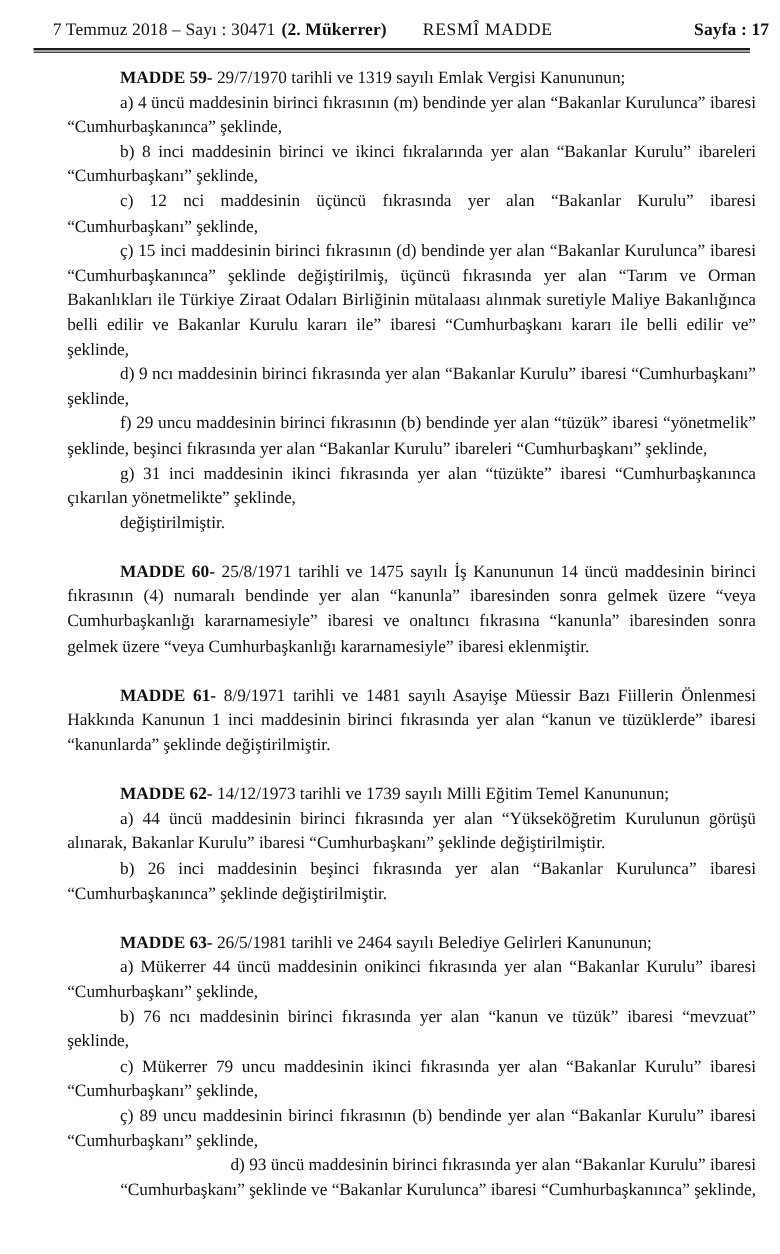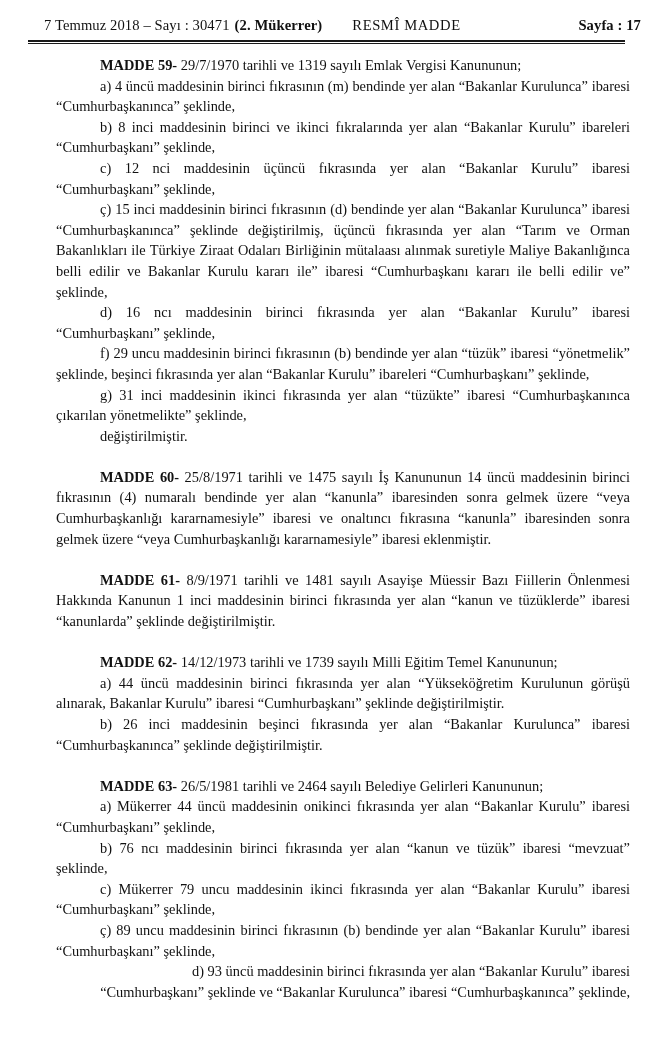--- a/index.html
+++ b/index.html
@@ -133,21 +133,21 @@
     <div class="rule-gap"></div>
     <div class="rule-thin"></div>
   </div>
 
   <div class="body-col" id="body-col">
       <p class="para"><span class="madde-label">MADDE 59-</span><span> 29/7/1970 tarihli ve 1319 sayılı Emlak Vergisi Kanununun;</span></p>
       <p class="para">a) 4 üncü maddesinin birinci fıkrasının (m) bendinde yer alan “Bakanlar Kurulunca” ibaresi “Cumhurbaşkanınca” şeklinde,</p>
       <p class="para">b) 8 inci maddesinin birinci ve ikinci fıkralarında yer alan “Bakanlar Kurulu” ibareleri “Cumhurbaşkanı” şeklinde,</p>
       <p class="para">c) 12 nci maddesinin üçüncü fıkrasında yer alan “Bakanlar Kurulu” ibaresi “Cumhurbaşkanı” şeklinde,</p>
       <p class="para">ç) 15 inci maddesinin birinci fıkrasının (d) bendinde yer alan “Bakanlar Kurulunca” ibaresi “Cumhurbaşkanınca” şeklinde değiştirilmiş,  üçüncü fıkrasında yer alan “Tarım ve Orman Bakanlıkları ile Türkiye Ziraat Odaları Birliğinin mütalaası alınmak suretiyle Maliye Bakanlığınca belli edilir ve Bakanlar Kurulu kararı ile” ibaresi “Cumhurbaşkanı kararı ile belli edilir ve” şeklinde,</p>
-      <p class="para">d) 16 ncı maddesinin birinci fıkrasında yer alan “Bakanlar Kurulu” ibaresi “Cumhurbaşkanı” şeklinde,</p>
+      <p class="para">d) 9 ncı maddesinin birinci fıkrasında yer alan “Bakanlar Kurulu” ibaresi “Cumhurbaşkanı” şeklinde,</p>
       <p class="para">f) 29 uncu maddesinin birinci fıkrasının (b) bendinde yer alan “tüzük” ibaresi “yönetmelik” şeklinde, beşinci fıkrasında yer alan “Bakanlar Kurulu” ibareleri “Cumhurbaşkanı” şeklinde,</p>
       <p class="para">g) 31 inci maddesinin ikinci fıkrasında yer alan “tüzükte” ibaresi “Cumhurbaşkanınca çıkarılan yönetmelikte” şeklinde,</p>
       <p class="para final-line">değiştirilmiştir.</p>
       <p class="para madde-start"><span class="madde-label">MADDE 60-</span><span> 25/8/1971 tarihli ve 1475 sayılı İş Kanununun 14 üncü maddesinin birinci fıkrasının (4) numaralı bendinde yer alan “kanunla” ibaresinden sonra gelmek üzere “veya Cumhurbaşkanlığı kararnamesiyle” ibaresi ve onaltıncı fıkrasına “kanunla” ibaresinden sonra gelmek üzere “veya Cumhurbaşkanlığı kararnamesiyle” ibaresi eklenmiştir.</span></p>
       <p class="para madde-start"><span class="madde-label">MADDE 61-</span><span> 8/9/1971 tarihli ve 1481 sayılı Asayişe Müessir Bazı Fiillerin Önlenmesi Hakkında Kanunun 1 inci maddesinin birinci fıkrasında yer alan “kanun ve tüzüklerde” ibaresi “kanunlarda” şeklinde değiştirilmiştir.</span></p>
       <p class="para madde-start"><span class="madde-label">MADDE 62-</span><span> 14/12/1973 tarihli ve 1739 sayılı Milli Eğitim Temel Kanununun;</span></p>
       <p class="para">a) 44 üncü maddesinin birinci fıkrasında yer alan “Yükseköğretim Kurulunun görüşü alınarak, Bakanlar Kurulu” ibaresi “Cumhurbaşkanı” şeklinde değiştirilmiştir.</p>
       <p class="para">b) 26 inci maddesinin beşinci fıkrasında yer alan “Bakanlar Kurulunca” ibaresi “Cumhurbaşkanınca” şeklinde değiştirilmiştir.</p>
       <p class="para madde-start"><span class="madde-label">MADDE 63-</span><span> 26/5/1981 tarihli ve 2464 sayılı Belediye Gelirleri Kanununun;</span></p>
       <p class="para">a) Mükerrer 44 üncü maddesinin onikinci fıkrasında yer alan “Bakanlar Kurulu” ibaresi “Cumhurbaşkanı” şeklinde,</p>

